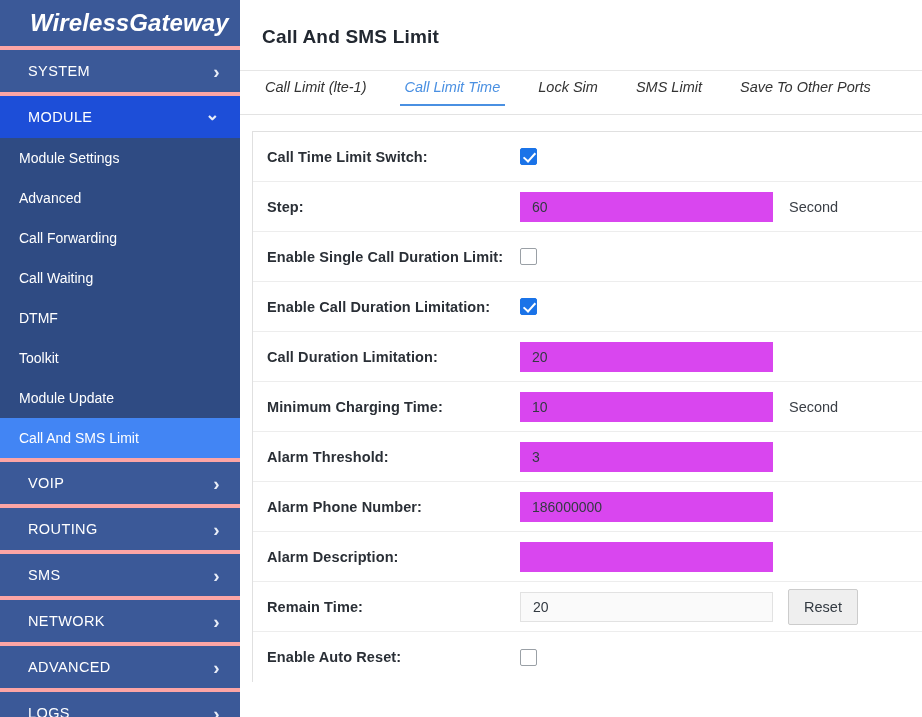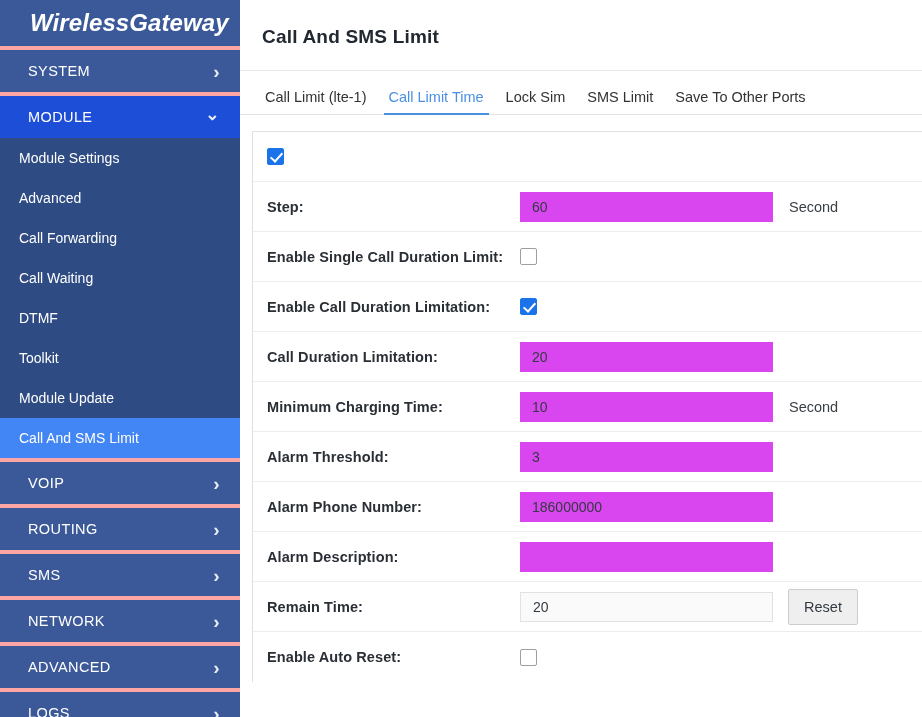--- a/index.html
+++ b/index.html
@@ -95,25 +95,26 @@
   .page-title {
     font-size: 19px;
     font-weight: bold;
     color: #222831;
     padding: 26px 0 22px 22px;
     border-bottom: 1px solid #e6e6e6;
     letter-spacing: 0.2px;
   }
   .tabs {
     display: flex;
-    align-items: flex-end;
-    gap: 0px;
+    align-items: center;
+    gap: 16px;
     padding: 0 0 0 14px;
     border-bottom: 1px solid #e3e3e3;
     height: 44px;
+    font-style: italic;
   }
   .tab {
     font-size: 14.5px;
     color: #333333;
     padding: 0 11px 10px 11px;
     cursor: pointer;
     white-space: nowrap;
     position: relative;
     line-height: 1;
   }
@@ -301,20 +302,21 @@
       <div class="tab">Call Limit (lte-1)</div>
       <div class="tab active">Call Limit Time</div>
       <div class="tab">Lock Sim</div>
       <div class="tab">SMS Limit</div>
       <div class="tab">Save To Other Ports</div>
     </div>
 
     <div class="panel">
 
       <div class="row">
+        <div class="row-label">Call Time Limit Switch:</div>
         <div class="row-field">
           <span class="cb checked"></span>
         </div>
         <div class="row-unit"></div>
       </div>
 
       <div class="row">
         <div class="row-label">Step:</div>
         <div class="row-field">
           <input class="txt" type="text" value="60" style="">

